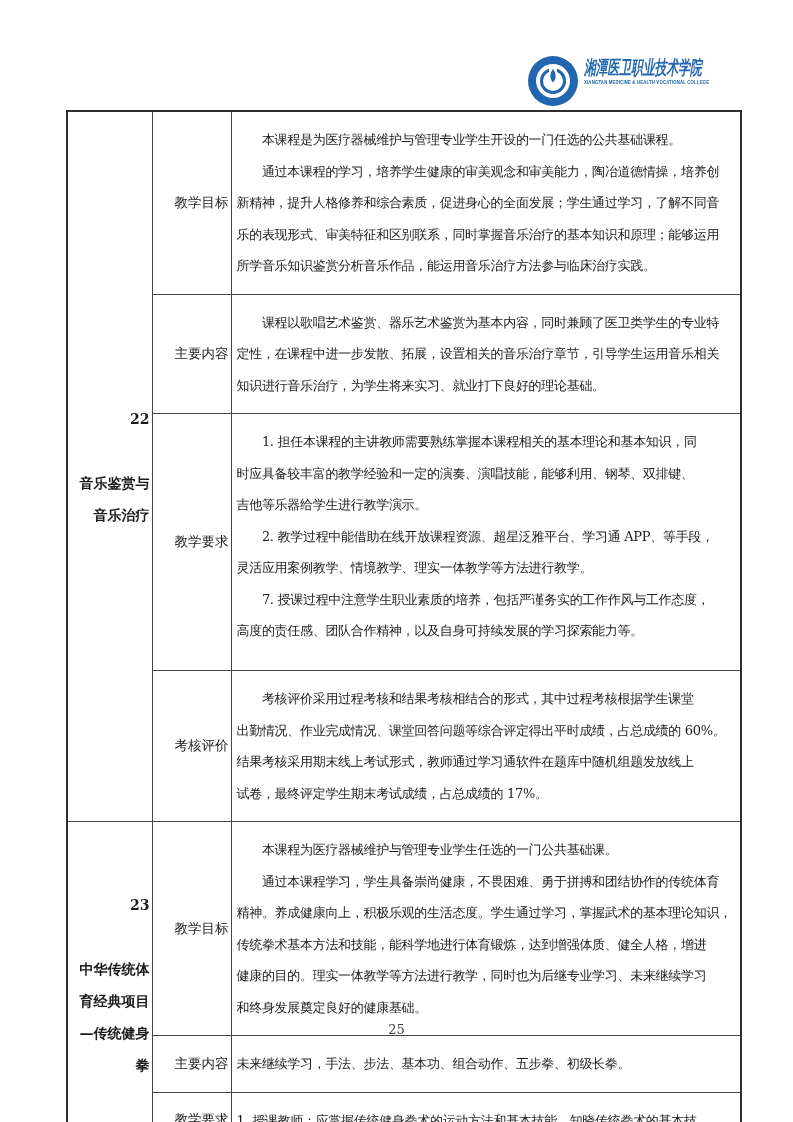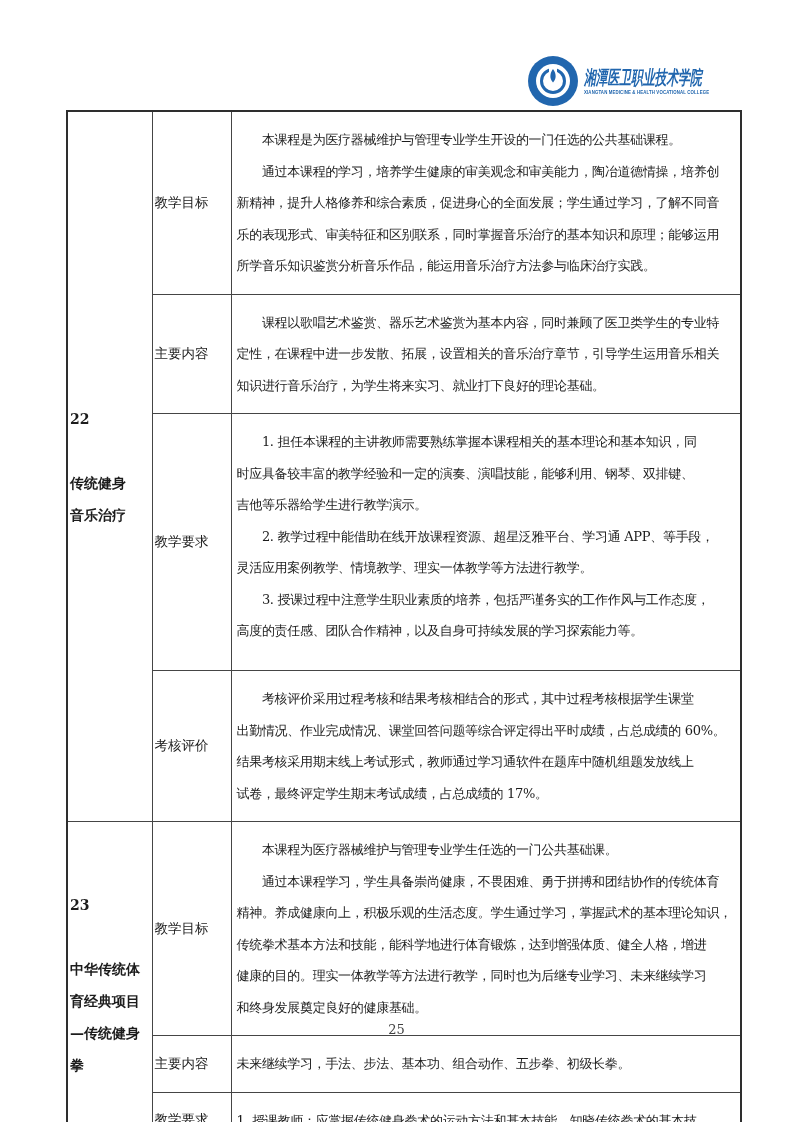--- a/index.html
+++ b/index.html
@@ -2,21 +2,21 @@
 <html><head>
 <meta charset="utf-8">
 <style>
   html,body{margin:0;padding:0;}
   body{
     width:793px;height:1122px;position:relative;background:#ffffff;
     font-family:"DejaVu Serif","Liberation Serif",serif;color:#1c1c1c;
     overflow:hidden;
   }
   
-  .logo{position:absolute;top:56px;left:528px;display:flex;align-items:center;}
+  .logo{position:absolute;top:56px;left:528px;display:flex;align-items:flex-start;}
   .emblem{width:50px;height:50px;flex:0 0 auto;}
   .logo-text{display:flex;flex-direction:column;margin-left:6px;}
   .logo-zh{
     color:#2166ae;font-weight:bold;font-style:italic;font-size:19px;
     letter-spacing:0px;transform:scaleX(0.62);transform-origin:left center;
     white-space:nowrap;line-height:22px;
   }
   .logo-en{
     color:#2166ae;font-size:6px;font-weight:bold;letter-spacing:0.2px;
     transform:scaleX(0.72);transform-origin:left center;white-space:nowrap;
@@ -24,25 +24,25 @@
   }
   
   table.syllabus{
     position:absolute;left:66px;top:110px;width:674px;
     border-collapse:collapse;table-layout:fixed;
     border:2px solid #2e2e2e;
   }
   table.syllabus td{border:1px solid #454545;overflow:hidden;}
   col.c1{width:85px;} col.c2{width:79px;} col.c3{width:510px;}
   td.course{
-    text-align:left;vertical-align:middle;font-weight:bold;
+    text-align:right;vertical-align:middle;font-weight:bold;
     font-size:14px;line-height:32px;white-space:pre-line;padding:0 2px;
   }
   td.label{
-    text-align:left;vertical-align:middle;font-size:13.5px;padding:0 2px;
+    text-align:right;vertical-align:middle;font-size:13.5px;padding:0 2px;
   }
   td.content{
     vertical-align:top;font-size:13px;line-height:31.5px;
     letter-spacing:-0.3px;white-space:pre-line;padding:12px 5px;
   }
   tr.r1{height:160px;} tr.r2{height:98px;}  tr.r3{height:257px;}
   tr.r4{height:127px;} tr.r5{height:193px;} tr.r6{height:33px;}
   tr.r7{height:32px;}
   
   .page-number{
@@ -72,21 +72,21 @@
   <table class="syllabus">
     <colgroup>
         <col class="c1">
         <col class="c2">
         <col class="c3">
       </colgroup>
     <tbody>
       <tr class="r1">
         <td class="course" rowspan="4">
           <div>22</div>
-          <div>传统健身
+          <div>音乐鉴赏与
 音乐治疗</div>
         </td>
         <td class="label">教学目标</td>
         <td class="content">　　本课程是为医疗器械维护与管理专业学生开设的一门任选的公共基础课程。
 　　通过本课程的学习，培养学生健康的审美观念和审美能力，陶冶道德情操，培养创
 新精神，提升人格修养和综合素质，促进身心的全面发展；学生通过学习，了解不同音
 乐的表现形式、审美特征和区别联系，同时掌握音乐治疗的基本知识和原理；能够运用
 所学音乐知识鉴赏分析音乐作品，能运用音乐治疗方法参与临床治疗实践。</td>
       </tr>
       <tr class="r2">
@@ -95,21 +95,21 @@
 定性，在课程中进一步发散、拓展，设置相关的音乐治疗章节，引导学生运用音乐相关
 知识进行音乐治疗，为学生将来实习、就业打下良好的理论基础。</td>
       </tr>
       <tr class="r3">
         <td class="label">教学要求</td>
         <td class="content">　　1. 担任本课程的主讲教师需要熟练掌握本课程相关的基本理论和基本知识，同
 时应具备较丰富的教学经验和一定的演奏、演唱技能，能够利用、钢琴、双排键、
 吉他等乐器给学生进行教学演示。
 　　2. 教学过程中能借助在线开放课程资源、超星泛雅平台、学习通 APP、等手段，
 灵活应用案例教学、情境教学、理实一体教学等方法进行教学。
-　　3. 授课过程中注意学生职业素质的培养，包括严谨务实的工作作风与工作态度，
+　　7. 授课过程中注意学生职业素质的培养，包括严谨务实的工作作风与工作态度，
 高度的责任感、团队合作精神，以及自身可持续发展的学习探索能力等。</td>
       </tr>
       <tr class="r4">
         <td class="label">考核评价</td>
         <td class="content">　　考核评价采用过程考核和结果考核相结合的形式，其中过程考核根据学生课堂
 出勤情况、作业完成情况、课堂回答问题等综合评定得出平时成绩，占总成绩的 60%。
 结果考核采用期末线上考试形式，教师通过学习通软件在题库中随机组题发放线上
 试卷，最终评定学生期末考试成绩，占总成绩的 17%。</td>
       </tr>
       <tr class="r5">

